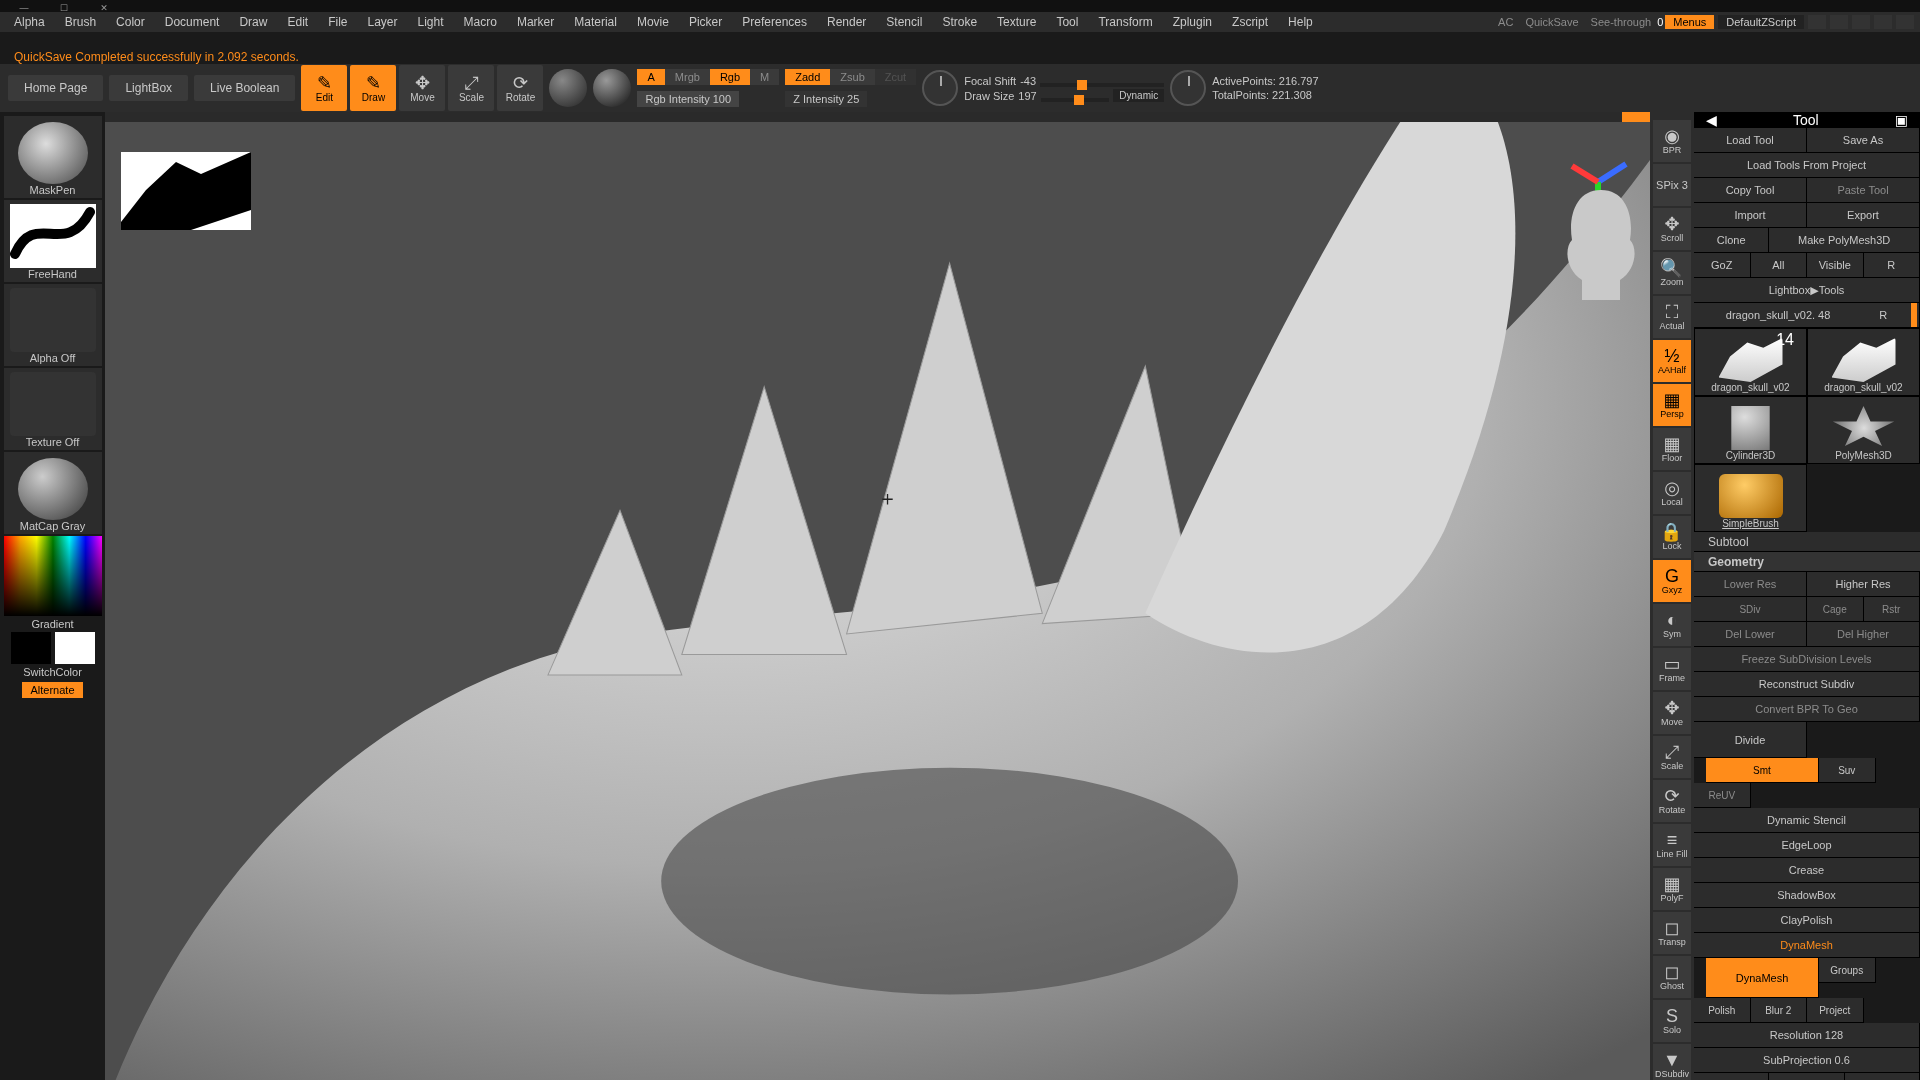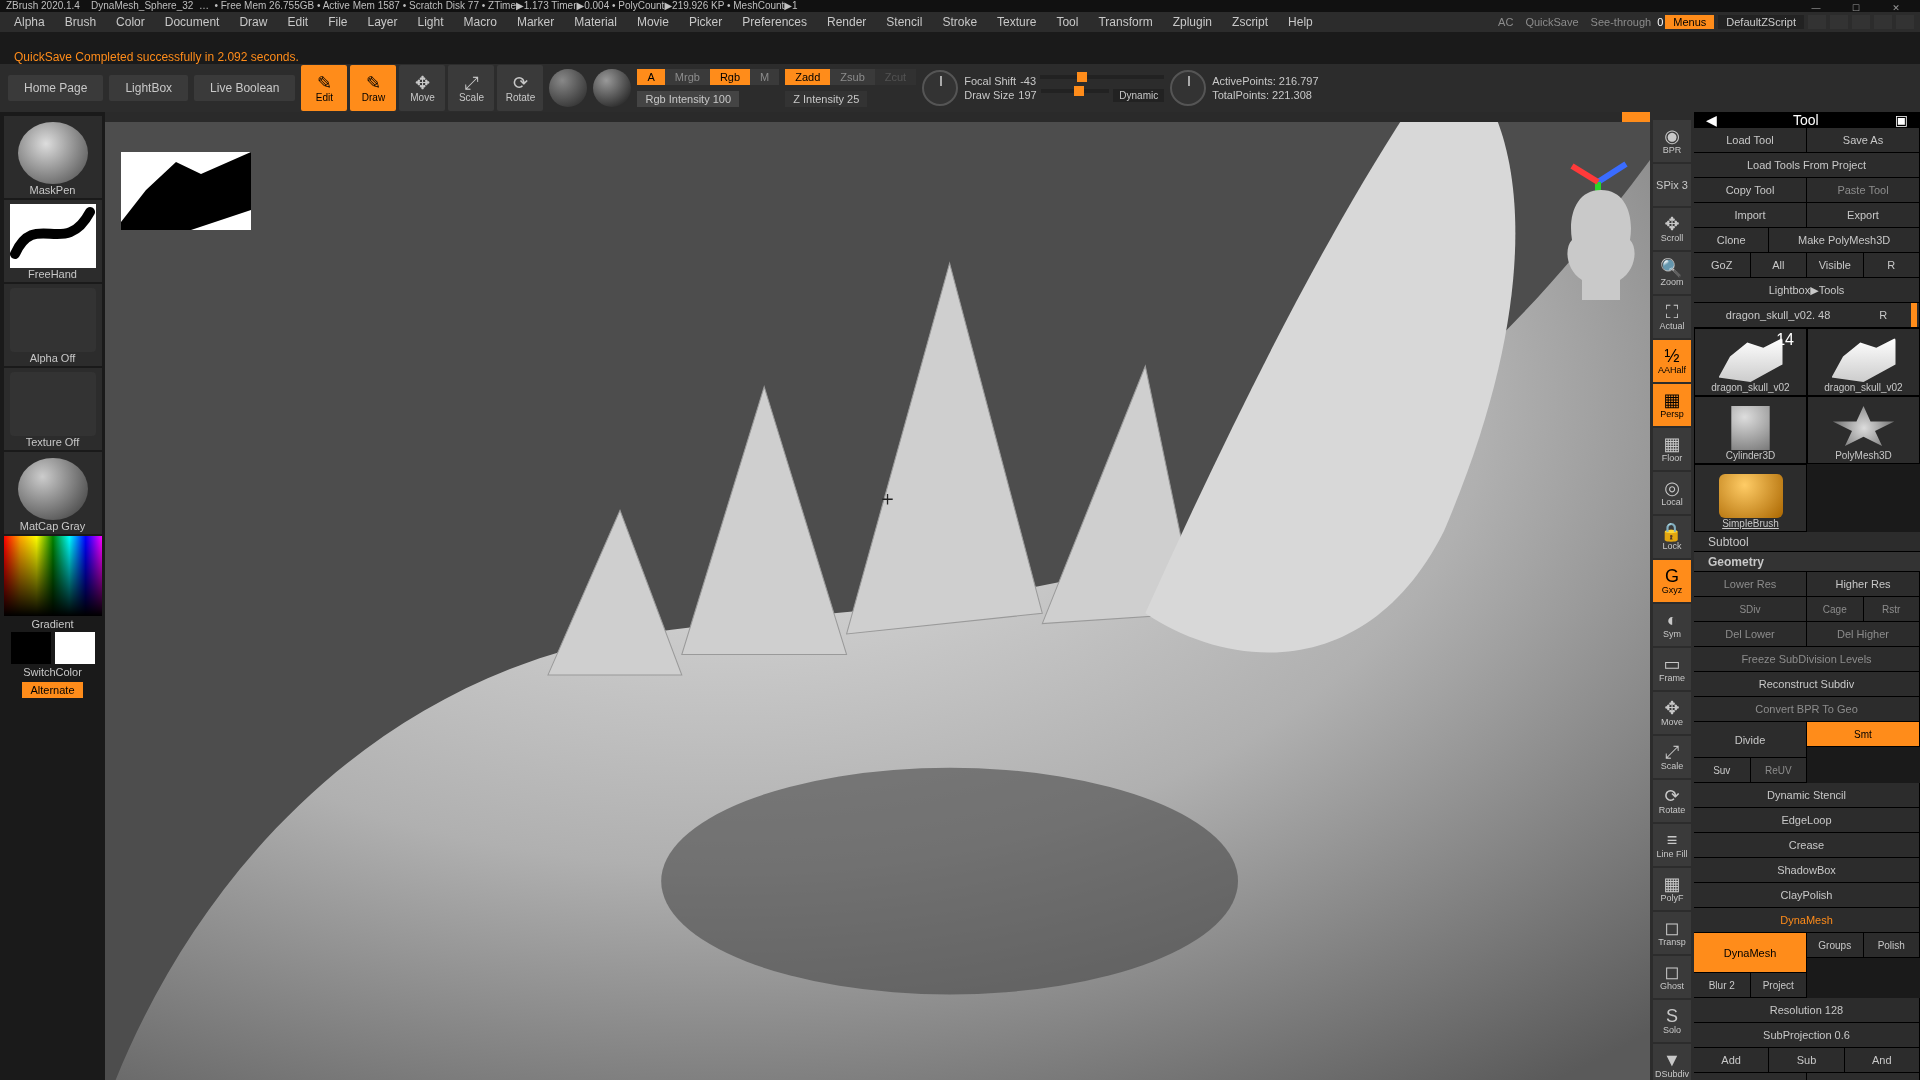--- a/index.html
+++ b/index.html
@@ -46,21 +46,21 @@
   #secbar .sphere { width:38px; height:38px; border-radius:50%; background:radial-gradient(circle at 35% 30%, #888, #222); }
   #secbar .modegroup { display:flex; flex-direction:column; justify-content:center; gap:2px; }
   #secbar .moderow { display:flex; align-items:center; gap:0; height:20px; }
   #secbar .mode { font-size:11px; padding:2px 10px; background:var(--bg2); color:var(--fg-dim); }
   #secbar .mode.on { background:var(--accent); color:#000; }
   #secbar .slider-lbl { font-size:11px; color:var(--fg); padding:2px 8px; background:#333; }
   #secbar .slider-lbl.on { background:#444; }
   #secbar .dial { width:36px; height:36px; border-radius:50%; background:#333; border:2px solid #555; position:relative; }
   #secbar .dial:after { content:""; position:absolute; top:4px; left:50%; width:2px; height:10px; background:#aaa; }
   #secbar .slidercol { display:flex; flex-direction:column; gap:2px; min-width:200px; }
-  #secbar .sliderrow { display:flex; align-items:flex-start; font-size:11px; gap:4px; }
+  #secbar .sliderrow { display:flex; align-items:flex-end; font-size:11px; gap:4px; }
   #secbar .track { flex:1; height:4px; background:#222; position:relative; }
   #secbar .knob { position:absolute; top:-3px; width:10px; height:10px; background:var(--accent); }
   #secbar .tiny { font-size:10px; background:#222; padding:1px 6px; }
   #secbar .info { font-size:11px; color:var(--fg); }
 
   
   #main { position:relative; height:982px; display:flex; }
 
   
   #left { width:105px; background:var(--bg0); display:flex; flex-direction:column; align-items:center; padding-top:4px; gap:2px; }
@@ -97,44 +97,37 @@
   #right { width:226px; background:var(--bg0); display:flex; flex-direction:column; }
   #right .hdr { background:#000; height:28px; display:flex; align-items:center; padding:0 12px; font-size:14px; color:#fff; justify-content:space-between; }
   #right .grid2 { display:flex; flex-wrap:wrap; }
   #right .bt { height:25px; display:flex; align-items:center; justify-content:center; font-size:11px; color:var(--fg); background:var(--bg1); border-right:1px solid #000; border-bottom:1px solid #000; }
   #right .bt.dim { color:var(--fg-dim); }
   #right .bt.small { font-size:10px; }
   #right .bt.full { width:100%; }
   #right .bt.half { width:50%; }
   #right .bt.third { width:33.33%; }
   #right .bt.q { width:25%; }
-  #right .bt.hi { background:var(--accent); color:#000; }
+  #right .bt.hi { background:var(--accent); color:#000;margin-left:12px; }
   #right .slidebar { position:relative; }
   #right .slidebar .k { position:absolute; top:0; bottom:0; width:6px; background:var(--accent); }
   #right .thumbs { display:flex; flex-wrap:wrap; }
   #right .tc { width:50%; height:68px; background:var(--bg1); border:1px solid #000; display:flex; flex-direction:column; align-items:center; justify-content:flex-end; font-size:10px; color:var(--fg); padding-bottom:2px; }
   #right .tc .t { width:64px; height:44px; background:#444; border-radius:3px; }
   #right .tc .t.skull { background:linear-gradient(#fff,#ccc); clip-path: polygon(0 90%, 18% 42%, 45% 10%, 70% 22%, 100% 0%, 100% 60%, 50% 100%); }
   #right .tc .t.cyl { background:radial-gradient(ellipse at 40% 25%, #ddd, #666); clip-path: polygon(20% 0,80% 0,80% 100%,20% 100%); }
   #right .tc .t.star { background:radial-gradient(circle at 50% 50%, #ddd, #555); clip-path: polygon(50% 0,61% 35%,98% 35%,68% 57%,79% 91%,50% 70%,21% 91%,32% 57%,2% 35%,39% 35%); }
   #right .tc .t.s { background:radial-gradient(circle at 40% 25%, #ffcc66, #aa6600); border-radius:6px; }
   #right .sect { height:20px; background:var(--bg1); color:var(--fg); font-size:12px; padding-left:14px; line-height:20px; border-bottom:1px solid #000; }
   #right .sect.bold { font-weight:bold; background:#333; }
 </style>
 </head>
 <body>
 
 <div id="titlebar">
-  <div>
-    <span>ZBrush 2020.1.4</span>
-    &nbsp;&nbsp;
-    <span>DynaMesh_Sphere_32</span>
-    &nbsp;…&nbsp;
-    <span>• Free Mem 26.755GB • Active Mem 1587 • Scratch Disk 77 • ZTime▶1.173 Timer▶0.004 • PolyCount▶219.926 KP • MeshCount▶1</span>
-  </div>
   <div class="win">
     <span>—</span>
     <span>☐</span>
     <span>✕</span>
   </div>
 </div>
 
 <div id="menubar">
   <div id="menuitems" style="display:flex;">
       <span class="mi">Alpha</span>

